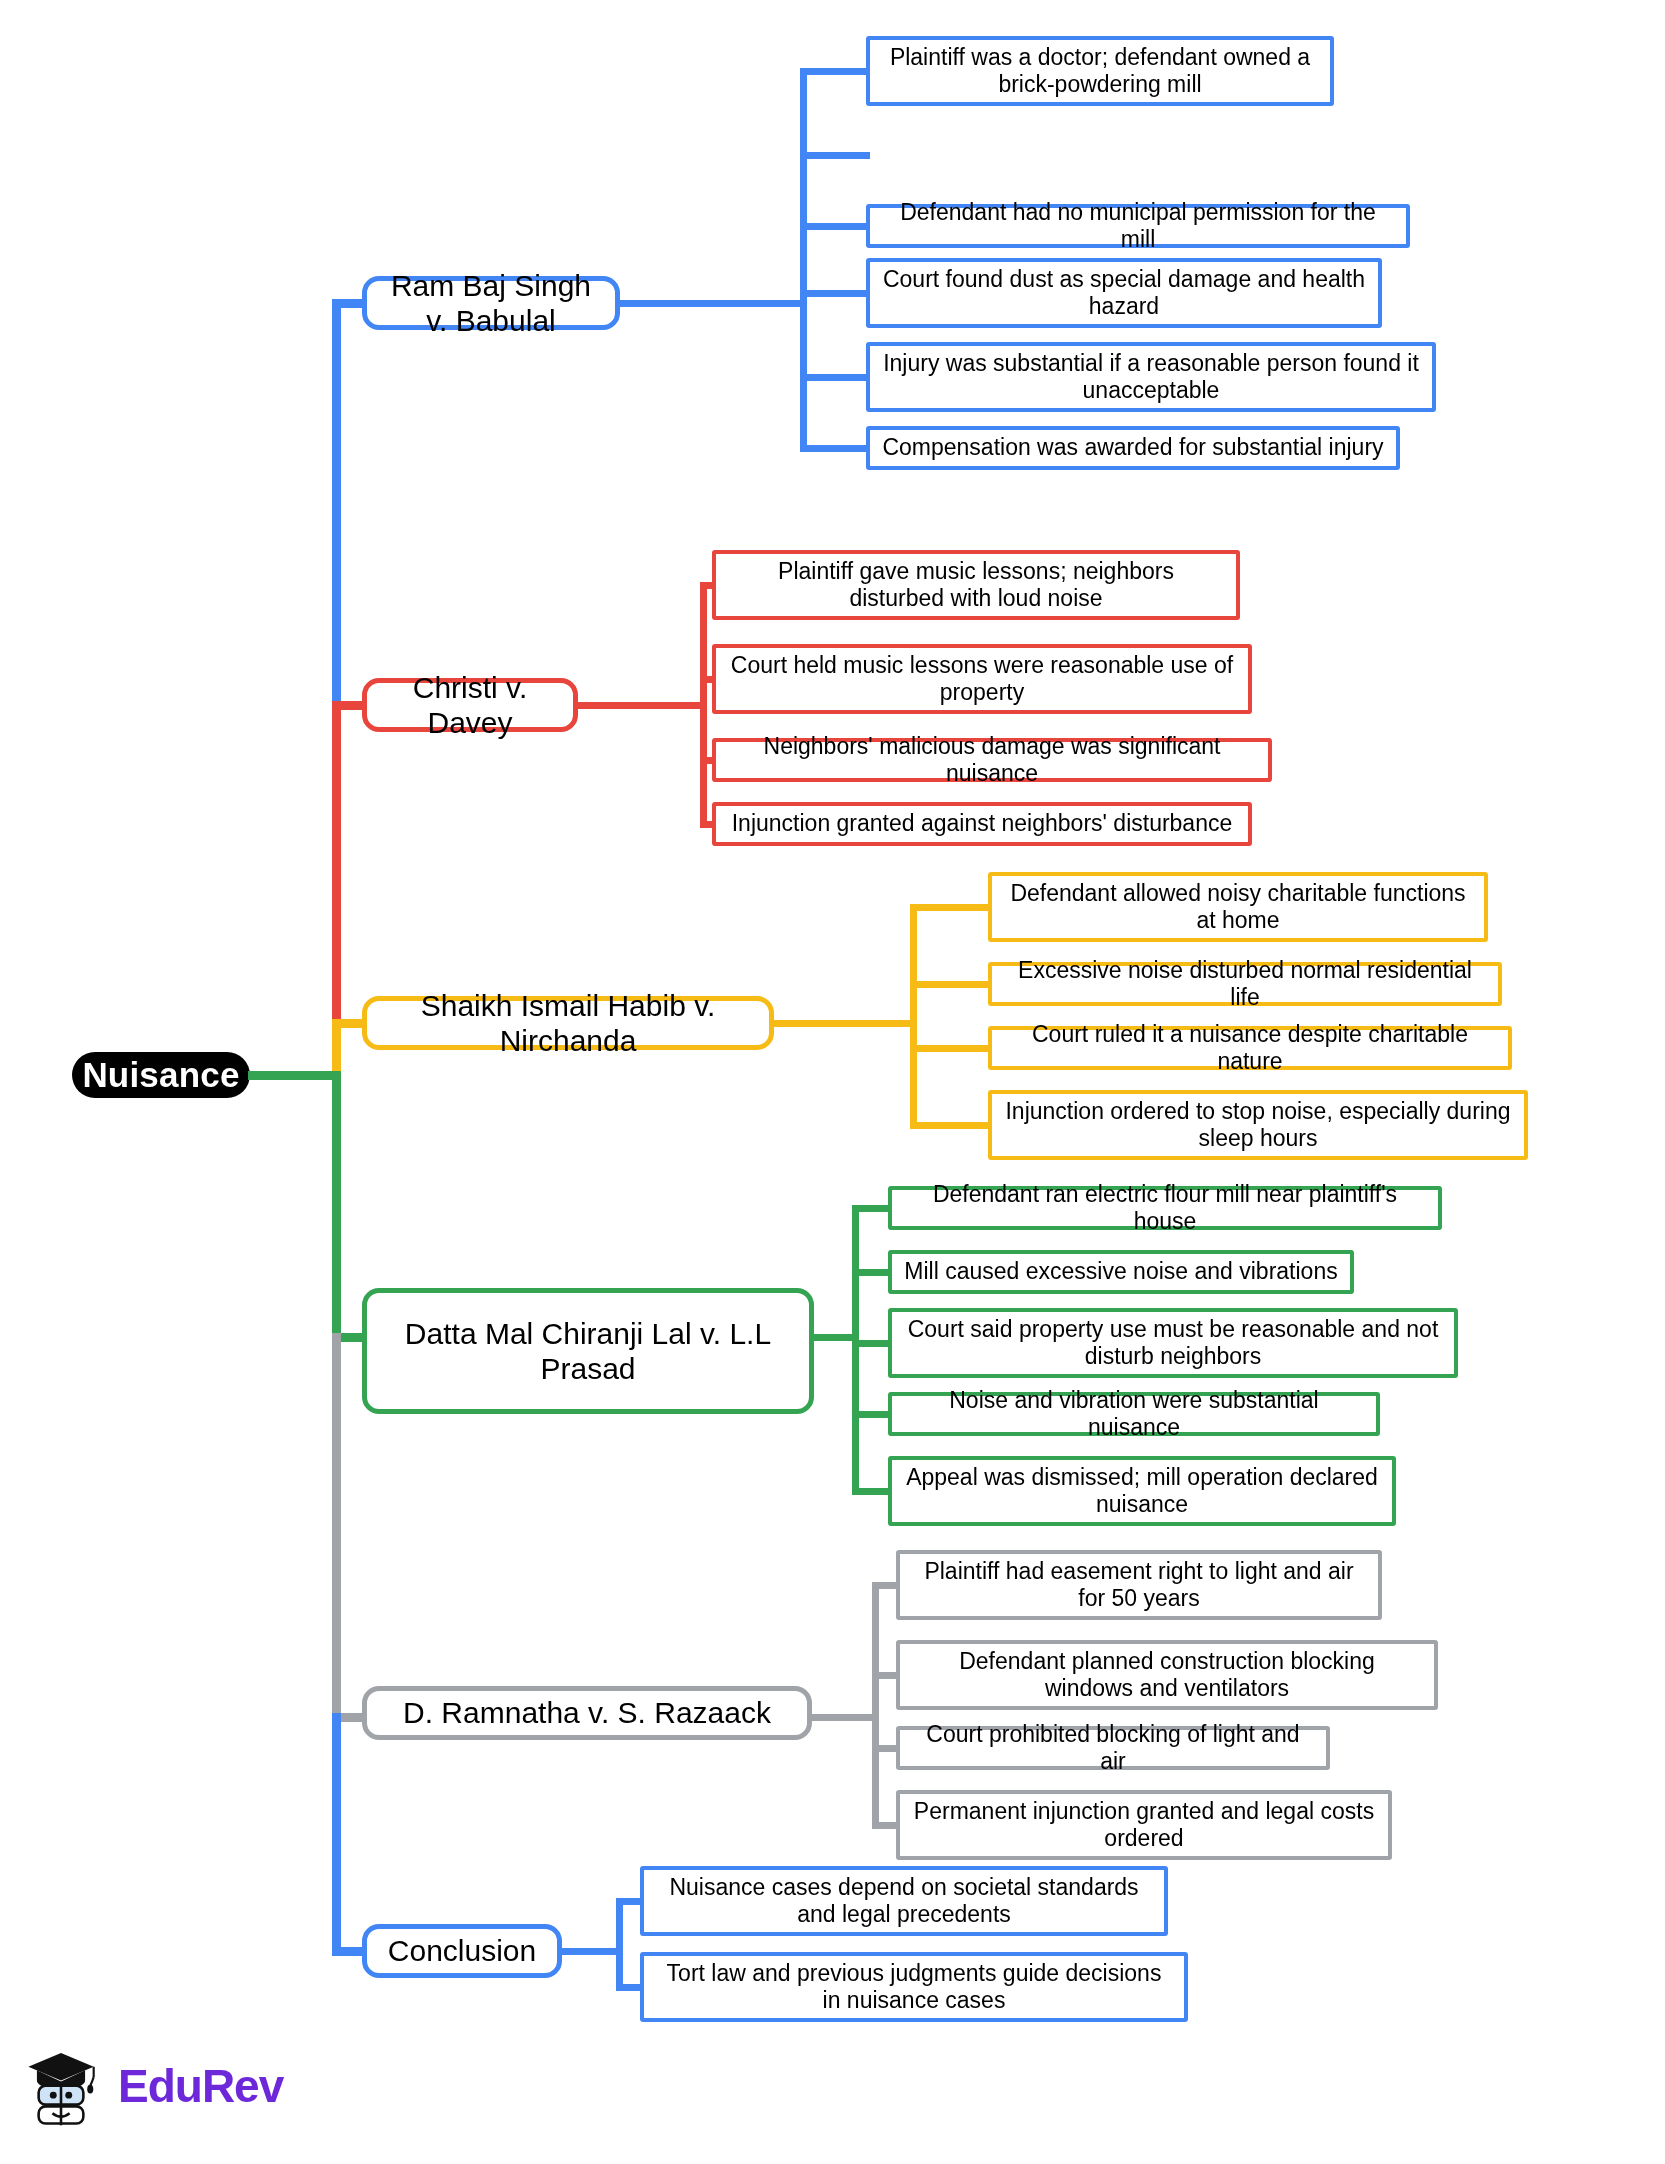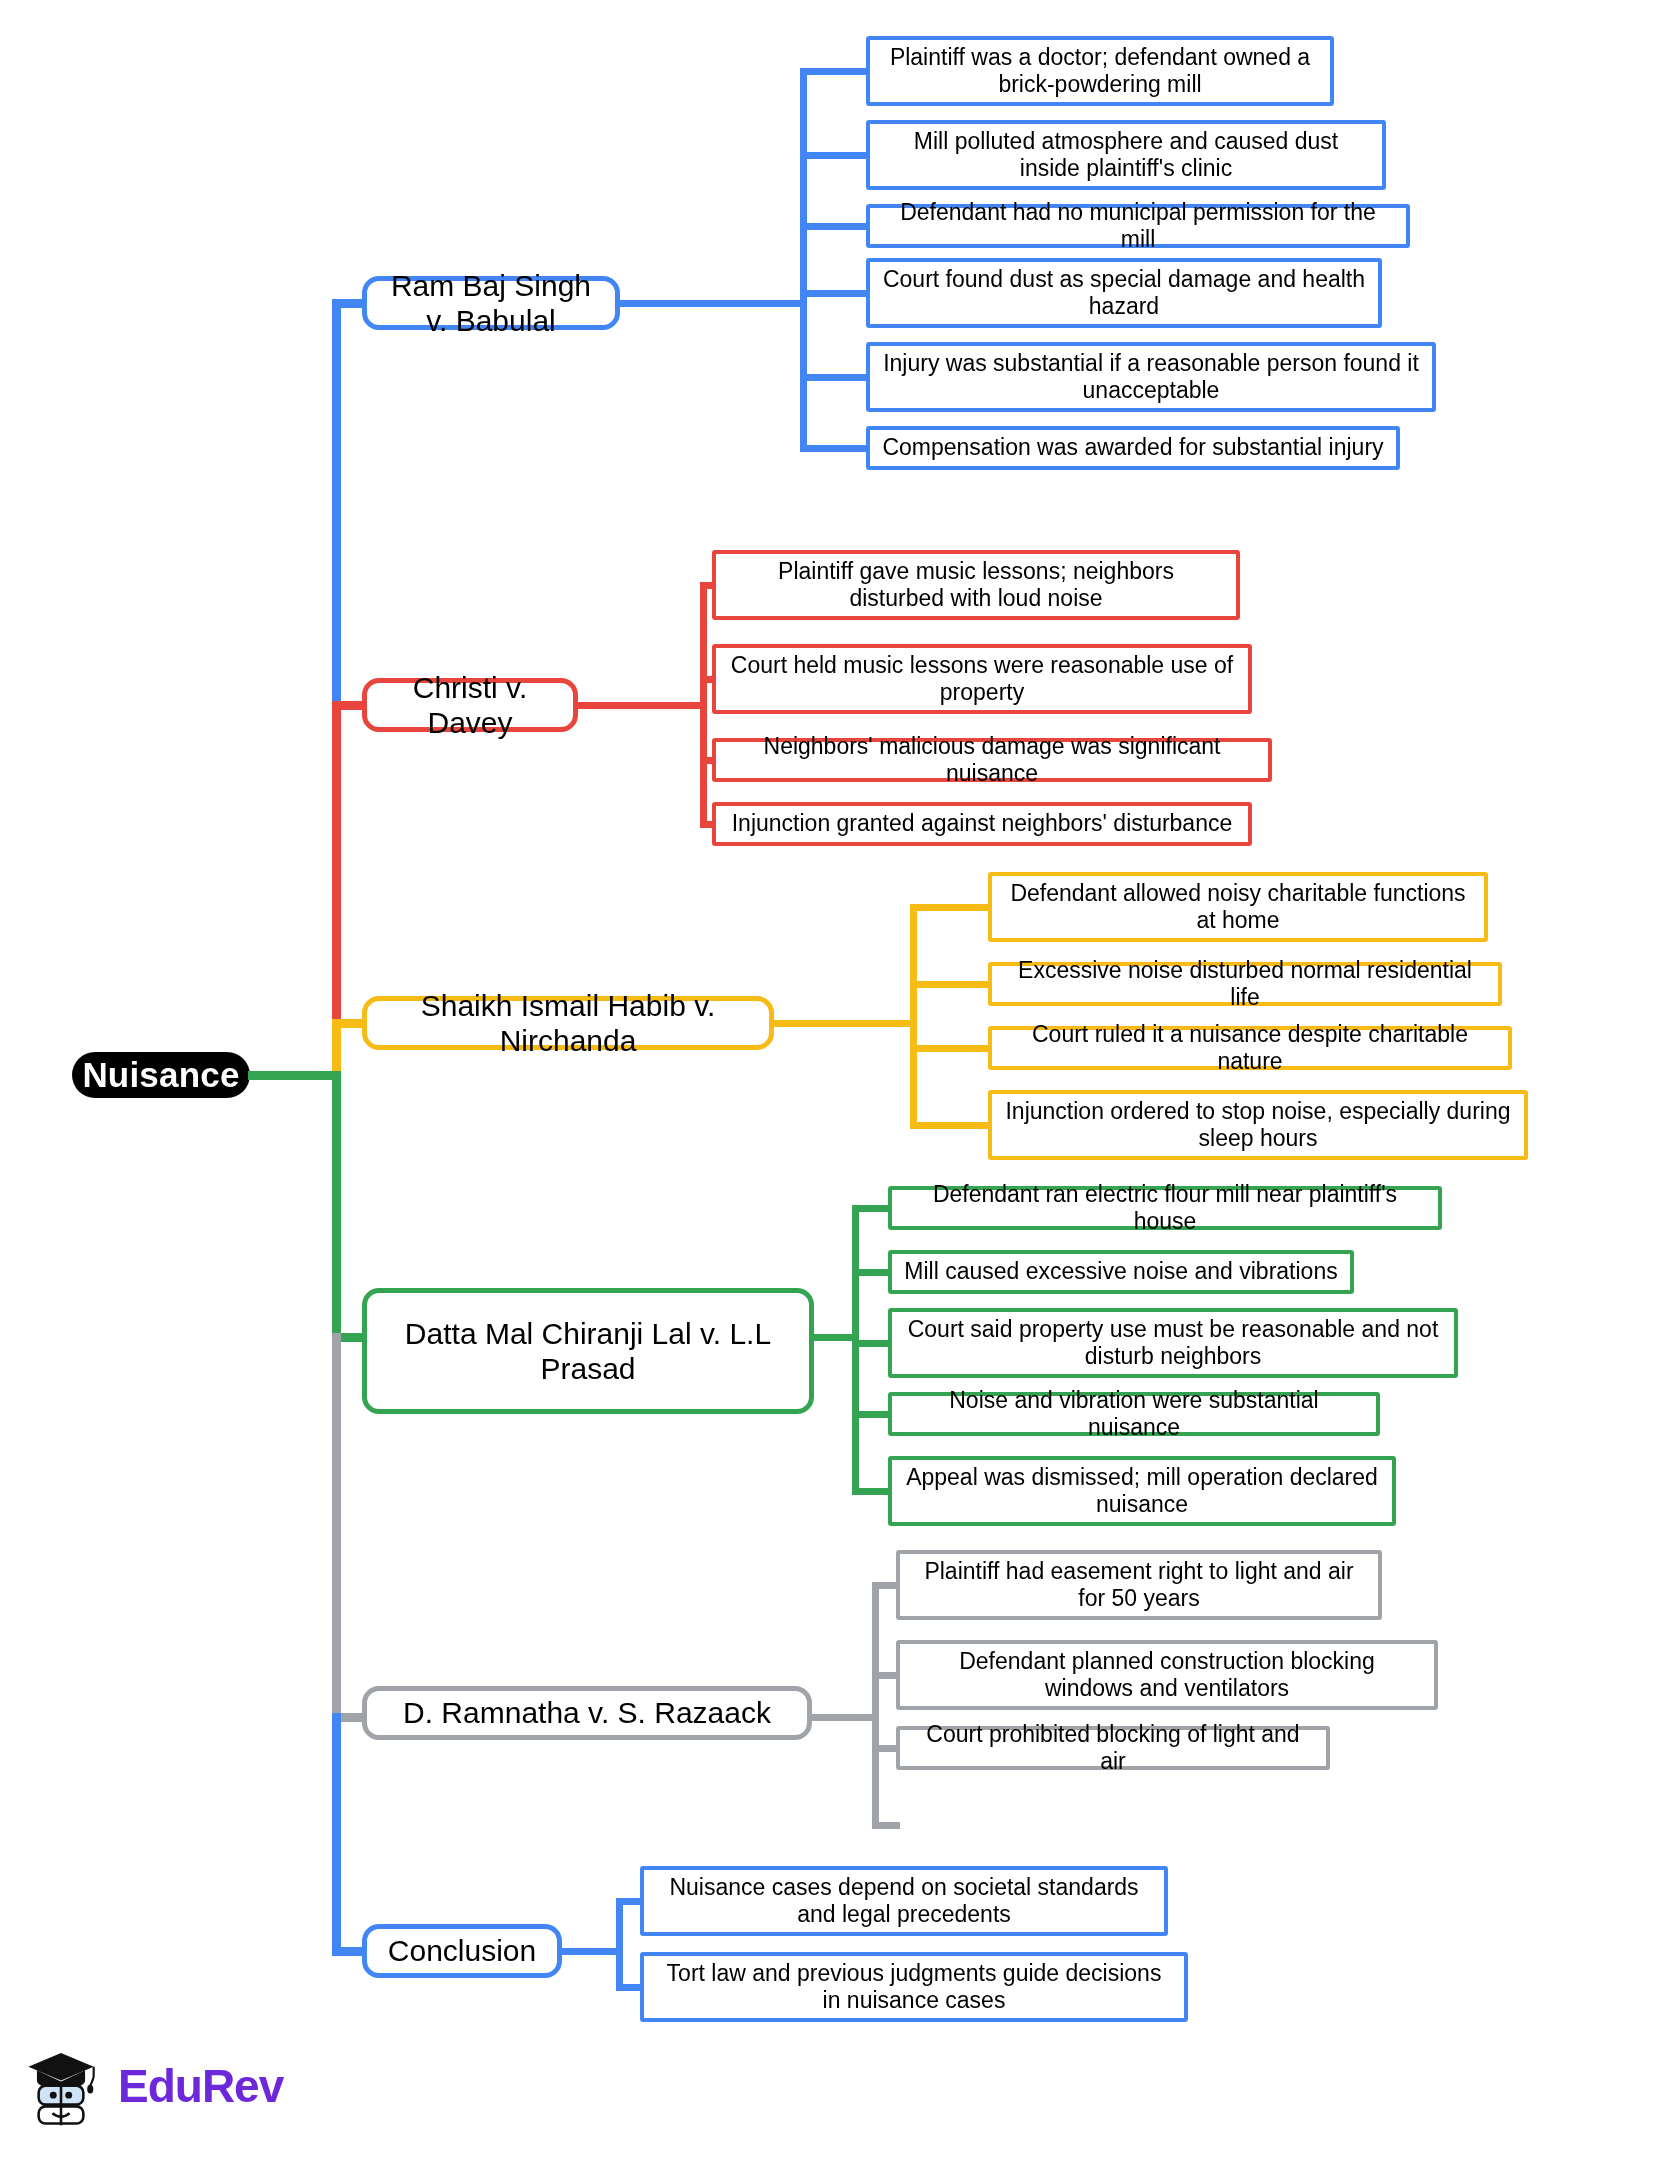--- a/index.html
+++ b/index.html
@@ -87,21 +87,20 @@
     <div class="root-node" style="left: 72px; top: 1052px; width: 178px; height: 46px; background: rgb(0, 0, 0); color: rgb(255, 255, 255);">Nuisance</div>
     <div class="connector" style="left: 248px; top: 1070.5px; width: 93px; height: 9px; background: rgb(52, 164, 83);"></div>
     <div class="connector" style="left: 332px; top: 298.5px; width: 9px; height: 411px; background: rgb(66, 133, 244);"></div>
     <div class="connector" style="left: 332px; top: 298.5px; width: 34px; height: 9px; background: rgb(66, 133, 244);"></div>
     <div class="node branch-node" style="left: 362px; top: 276px; width: 258px; height: 54px; border-color: rgb(66, 133, 244);">Ram Baj Singh v. Babulal</div>
     <div class="connector" style="left: 618px; top: 299.5px; width: 189px; height: 7px; background: rgb(66, 133, 244);"></div>
     <div class="connector" style="left: 800px; top: 67.5px; width: 7px; height: 384px; background: rgb(66, 133, 244);"></div>
     <div class="connector" style="left: 800px; top: 67.5px; width: 70px; height: 7px; background: rgb(66, 133, 244);"></div>
     <div class="node leaf-node" style="left: 866px; top: 36px; width: 468px; height: 70px; border-color: rgb(66, 133, 244);">Plaintiff was a doctor; defendant owned a brick-powdering mill</div>
     <div class="connector" style="left: 800px; top: 151.5px; width: 70px; height: 7px; background: rgb(66, 133, 244);"></div>
-    <div class="node leaf-node" style="left: 866px; top: 120px; width: 520px; height: 70px; border-color: rgb(66, 133, 244);">Mill polluted atmosphere and caused dust inside plaintiff's clinic</div>
     <div class="connector" style="left: 800px; top: 222.5px; width: 70px; height: 7px; background: rgb(66, 133, 244);"></div>
     <div class="node leaf-node" style="left: 866px; top: 204px; width: 544px; height: 44px; border-color: rgb(66, 133, 244);">Defendant had no municipal permission for the mill</div>
     <div class="connector" style="left: 800px; top: 289.5px; width: 70px; height: 7px; background: rgb(66, 133, 244);"></div>
     <div class="node leaf-node" style="left: 866px; top: 258px; width: 516px; height: 70px; border-color: rgb(66, 133, 244);">Court found dust as special damage and health hazard</div>
     <div class="connector" style="left: 800px; top: 373.5px; width: 70px; height: 7px; background: rgb(66, 133, 244);"></div>
     <div class="node leaf-node" style="left: 866px; top: 342px; width: 570px; height: 70px; border-color: rgb(66, 133, 244);">Injury was substantial if a reasonable person found it unacceptable</div>
     <div class="connector" style="left: 800px; top: 444.5px; width: 70px; height: 7px; background: rgb(66, 133, 244);"></div>
     <div class="node leaf-node" style="left: 866px; top: 426px; width: 534px; height: 44px; border-color: rgb(66, 133, 244);">Compensation was awarded for substantial injury</div>
     <div class="connector" style="left: 332px; top: 700.5px; width: 9px; height: 327px; background: rgb(232, 69, 60);"></div>
     <div class="connector" style="left: 332px; top: 700.5px; width: 34px; height: 9px; background: rgb(232, 69, 60);"></div>
@@ -149,20 +148,21 @@
     <div class="node branch-node" style="left: 362px; top: 1686px; width: 450px; height: 54px; border-color: rgb(160, 164, 168);">D. Ramnatha v. S. Razaack</div>
     <div class="connector" style="left: 810px; top: 1713.5px; width: 69px; height: 7px; background: rgb(160, 164, 168);"></div>
     <div class="connector" style="left: 872px; top: 1581.5px; width: 7px; height: 247px; background: rgb(160, 164, 168);"></div>
     <div class="connector" style="left: 872px; top: 1581.5px; width: 28px; height: 7px; background: rgb(160, 164, 168);"></div>
     <div class="node leaf-node" style="left: 896px; top: 1550px; width: 486px; height: 70px; border-color: rgb(160, 164, 168);">Plaintiff had easement right to light and air for 50 years</div>
     <div class="connector" style="left: 872px; top: 1671.5px; width: 28px; height: 7px; background: rgb(160, 164, 168);"></div>
     <div class="node leaf-node" style="left: 896px; top: 1640px; width: 542px; height: 70px; border-color: rgb(160, 164, 168);">Defendant planned construction blocking windows and ventilators</div>
     <div class="connector" style="left: 872px; top: 1744.5px; width: 28px; height: 7px; background: rgb(160, 164, 168);"></div>
     <div class="node leaf-node" style="left: 896px; top: 1726px; width: 434px; height: 44px; border-color: rgb(160, 164, 168);">Court prohibited blocking of light and air</div>
     <div class="connector" style="left: 872px; top: 1821.5px; width: 28px; height: 7px; background: rgb(160, 164, 168);"></div>
+    <div class="node leaf-node" style="left: 896px; top: 1790px; width: 496px; height: 70px; border-color: rgb(160, 164, 168);">Permanent injunction granted and legal costs ordered</div>
     <div class="connector" style="left: 332px; top: 1712.5px; width: 9px; height: 243px; background: rgb(66, 133, 244);"></div>
     <div class="connector" style="left: 332px; top: 1946.5px; width: 34px; height: 9px; background: rgb(66, 133, 244);"></div>
     <div class="node branch-node" style="left: 362px; top: 1924px; width: 200px; height: 54px; border-color: rgb(66, 133, 244);">Conclusion</div>
     <div class="connector" style="left: 560px; top: 1947.5px; width: 63px; height: 7px; background: rgb(66, 133, 244);"></div>
     <div class="connector" style="left: 616px; top: 1897.5px; width: 7px; height: 93px; background: rgb(66, 133, 244);"></div>
     <div class="connector" style="left: 616px; top: 1897.5px; width: 28px; height: 7px; background: rgb(66, 133, 244);"></div>
     <div class="node leaf-node" style="left: 640px; top: 1866px; width: 528px; height: 70px; border-color: rgb(66, 133, 244);">Nuisance cases depend on societal standards and legal precedents</div>
     <div class="connector" style="left: 616px; top: 1983.5px; width: 28px; height: 7px; background: rgb(66, 133, 244);"></div>
     <div class="node leaf-node" style="left: 640px; top: 1952px; width: 548px; height: 70px; border-color: rgb(66, 133, 244);">Tort law and previous judgments guide decisions in nuisance cases</div>
   </div>

